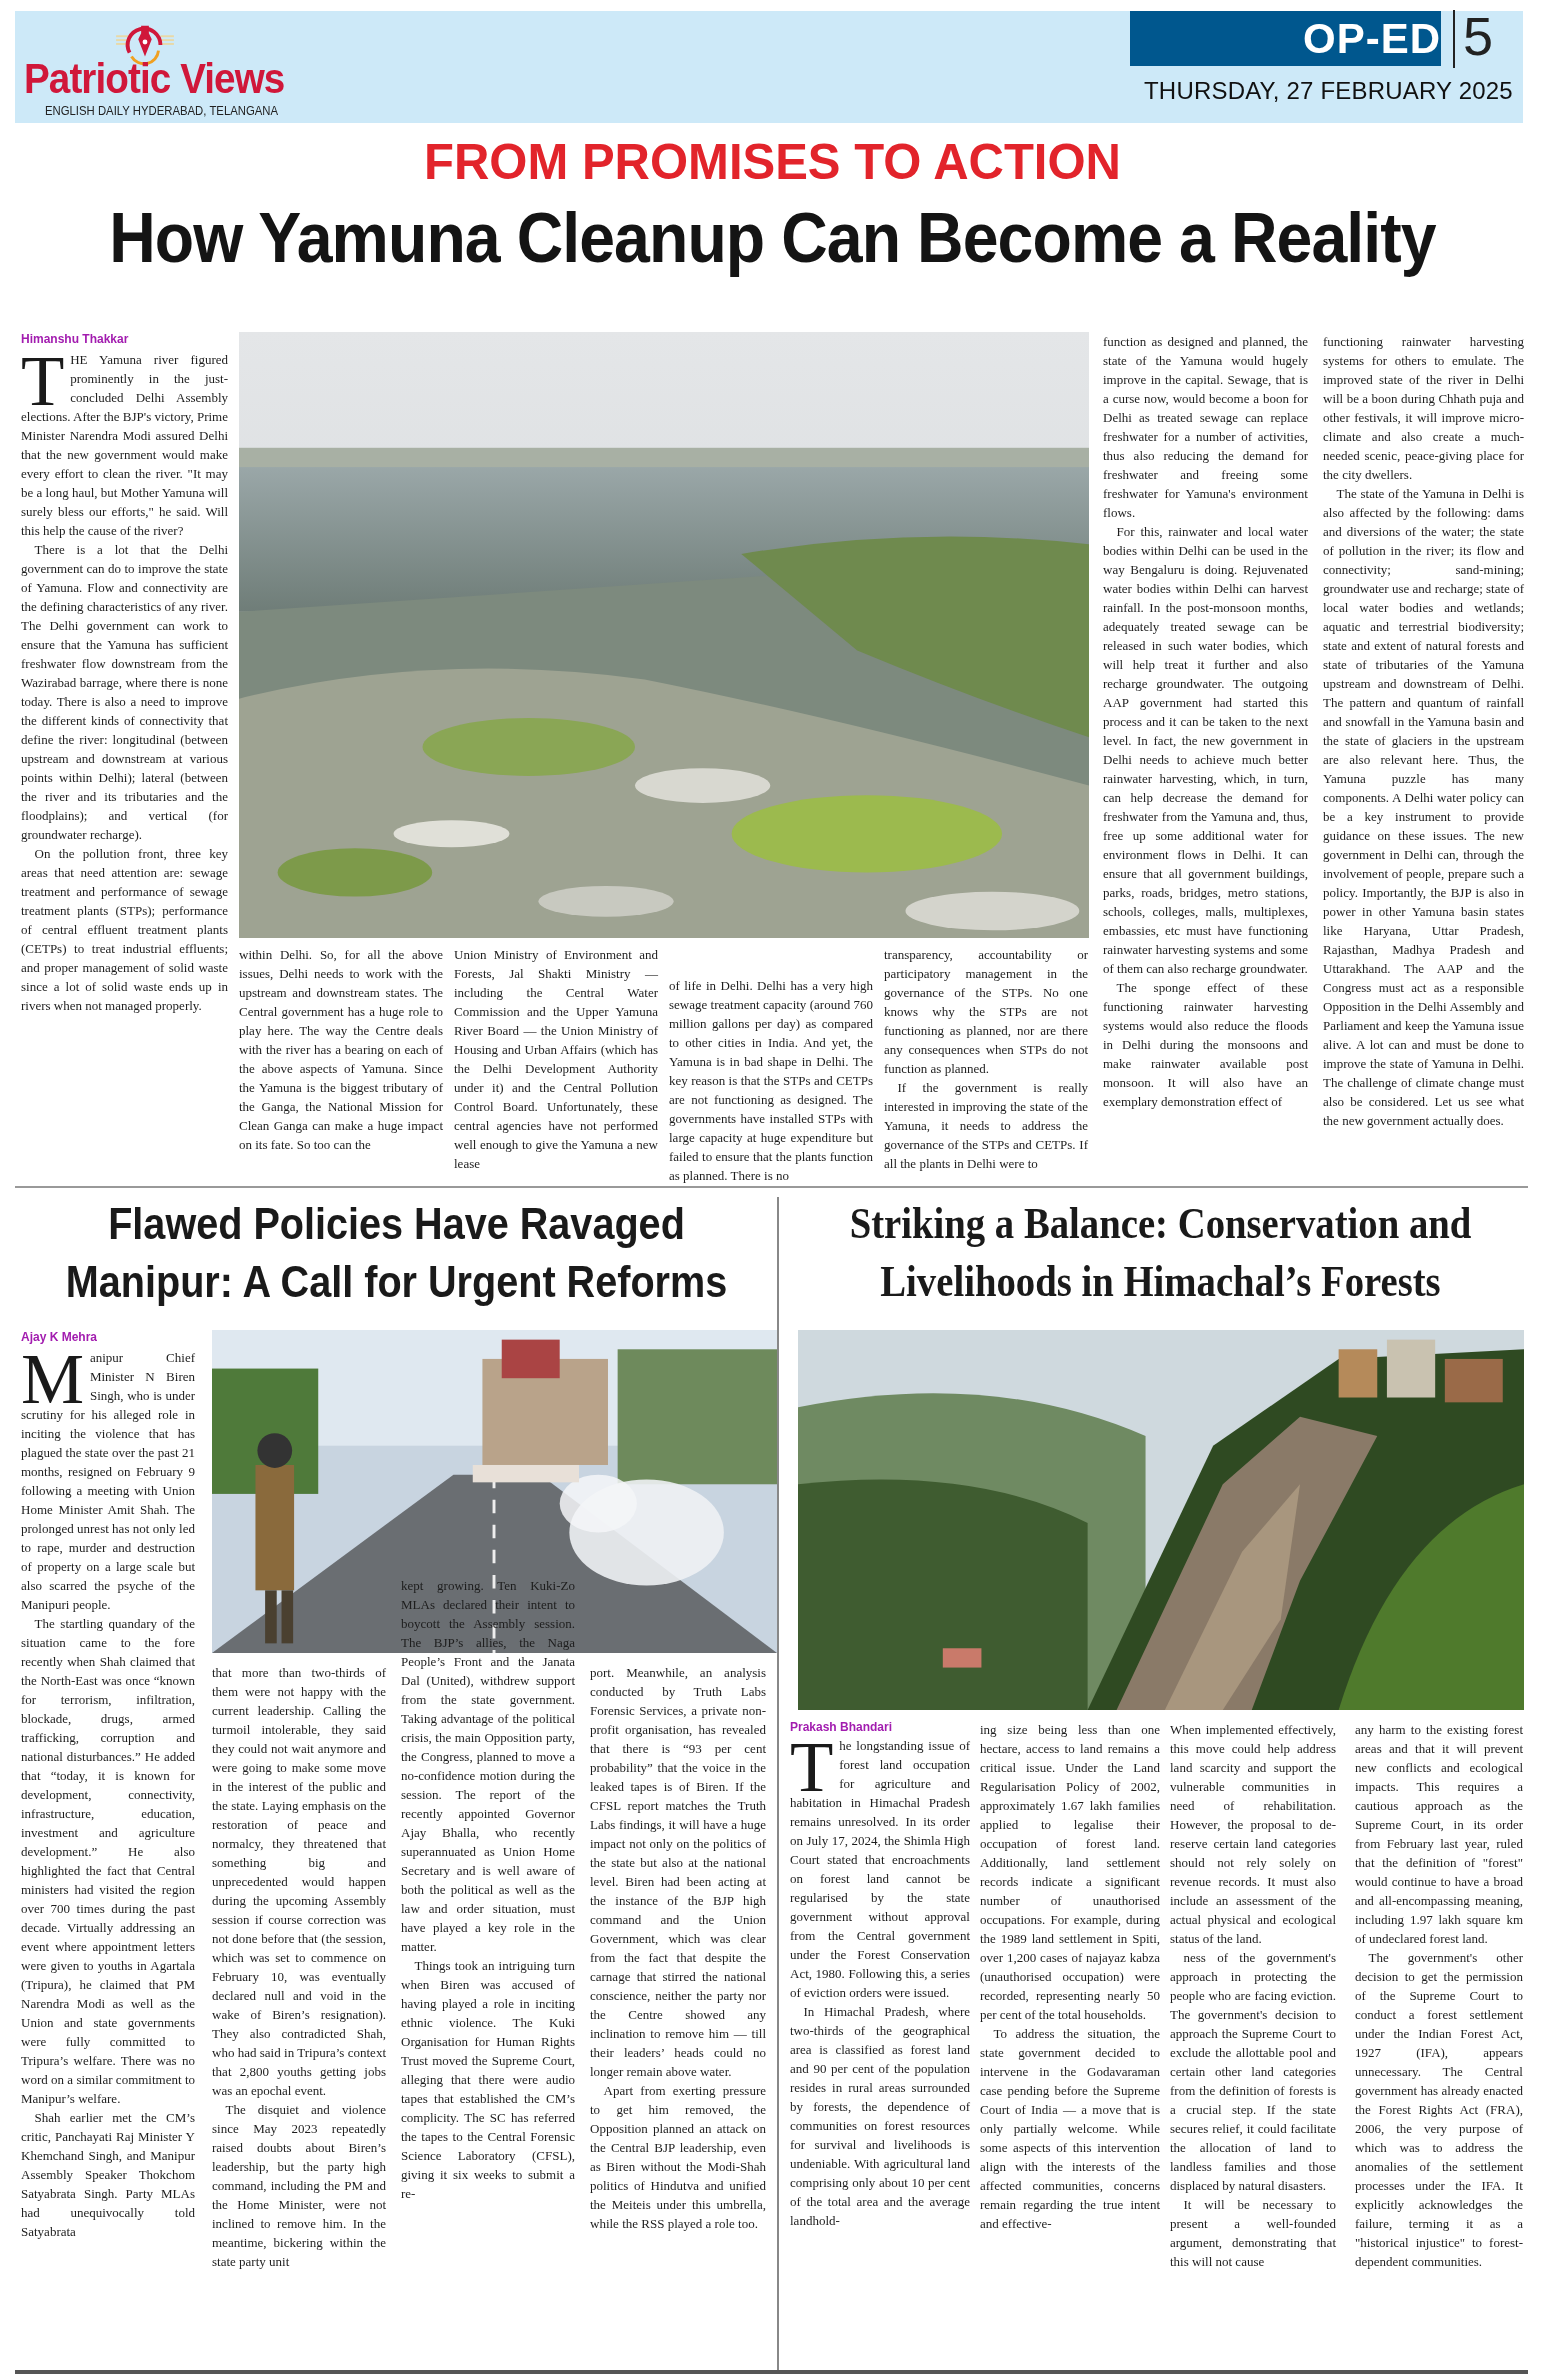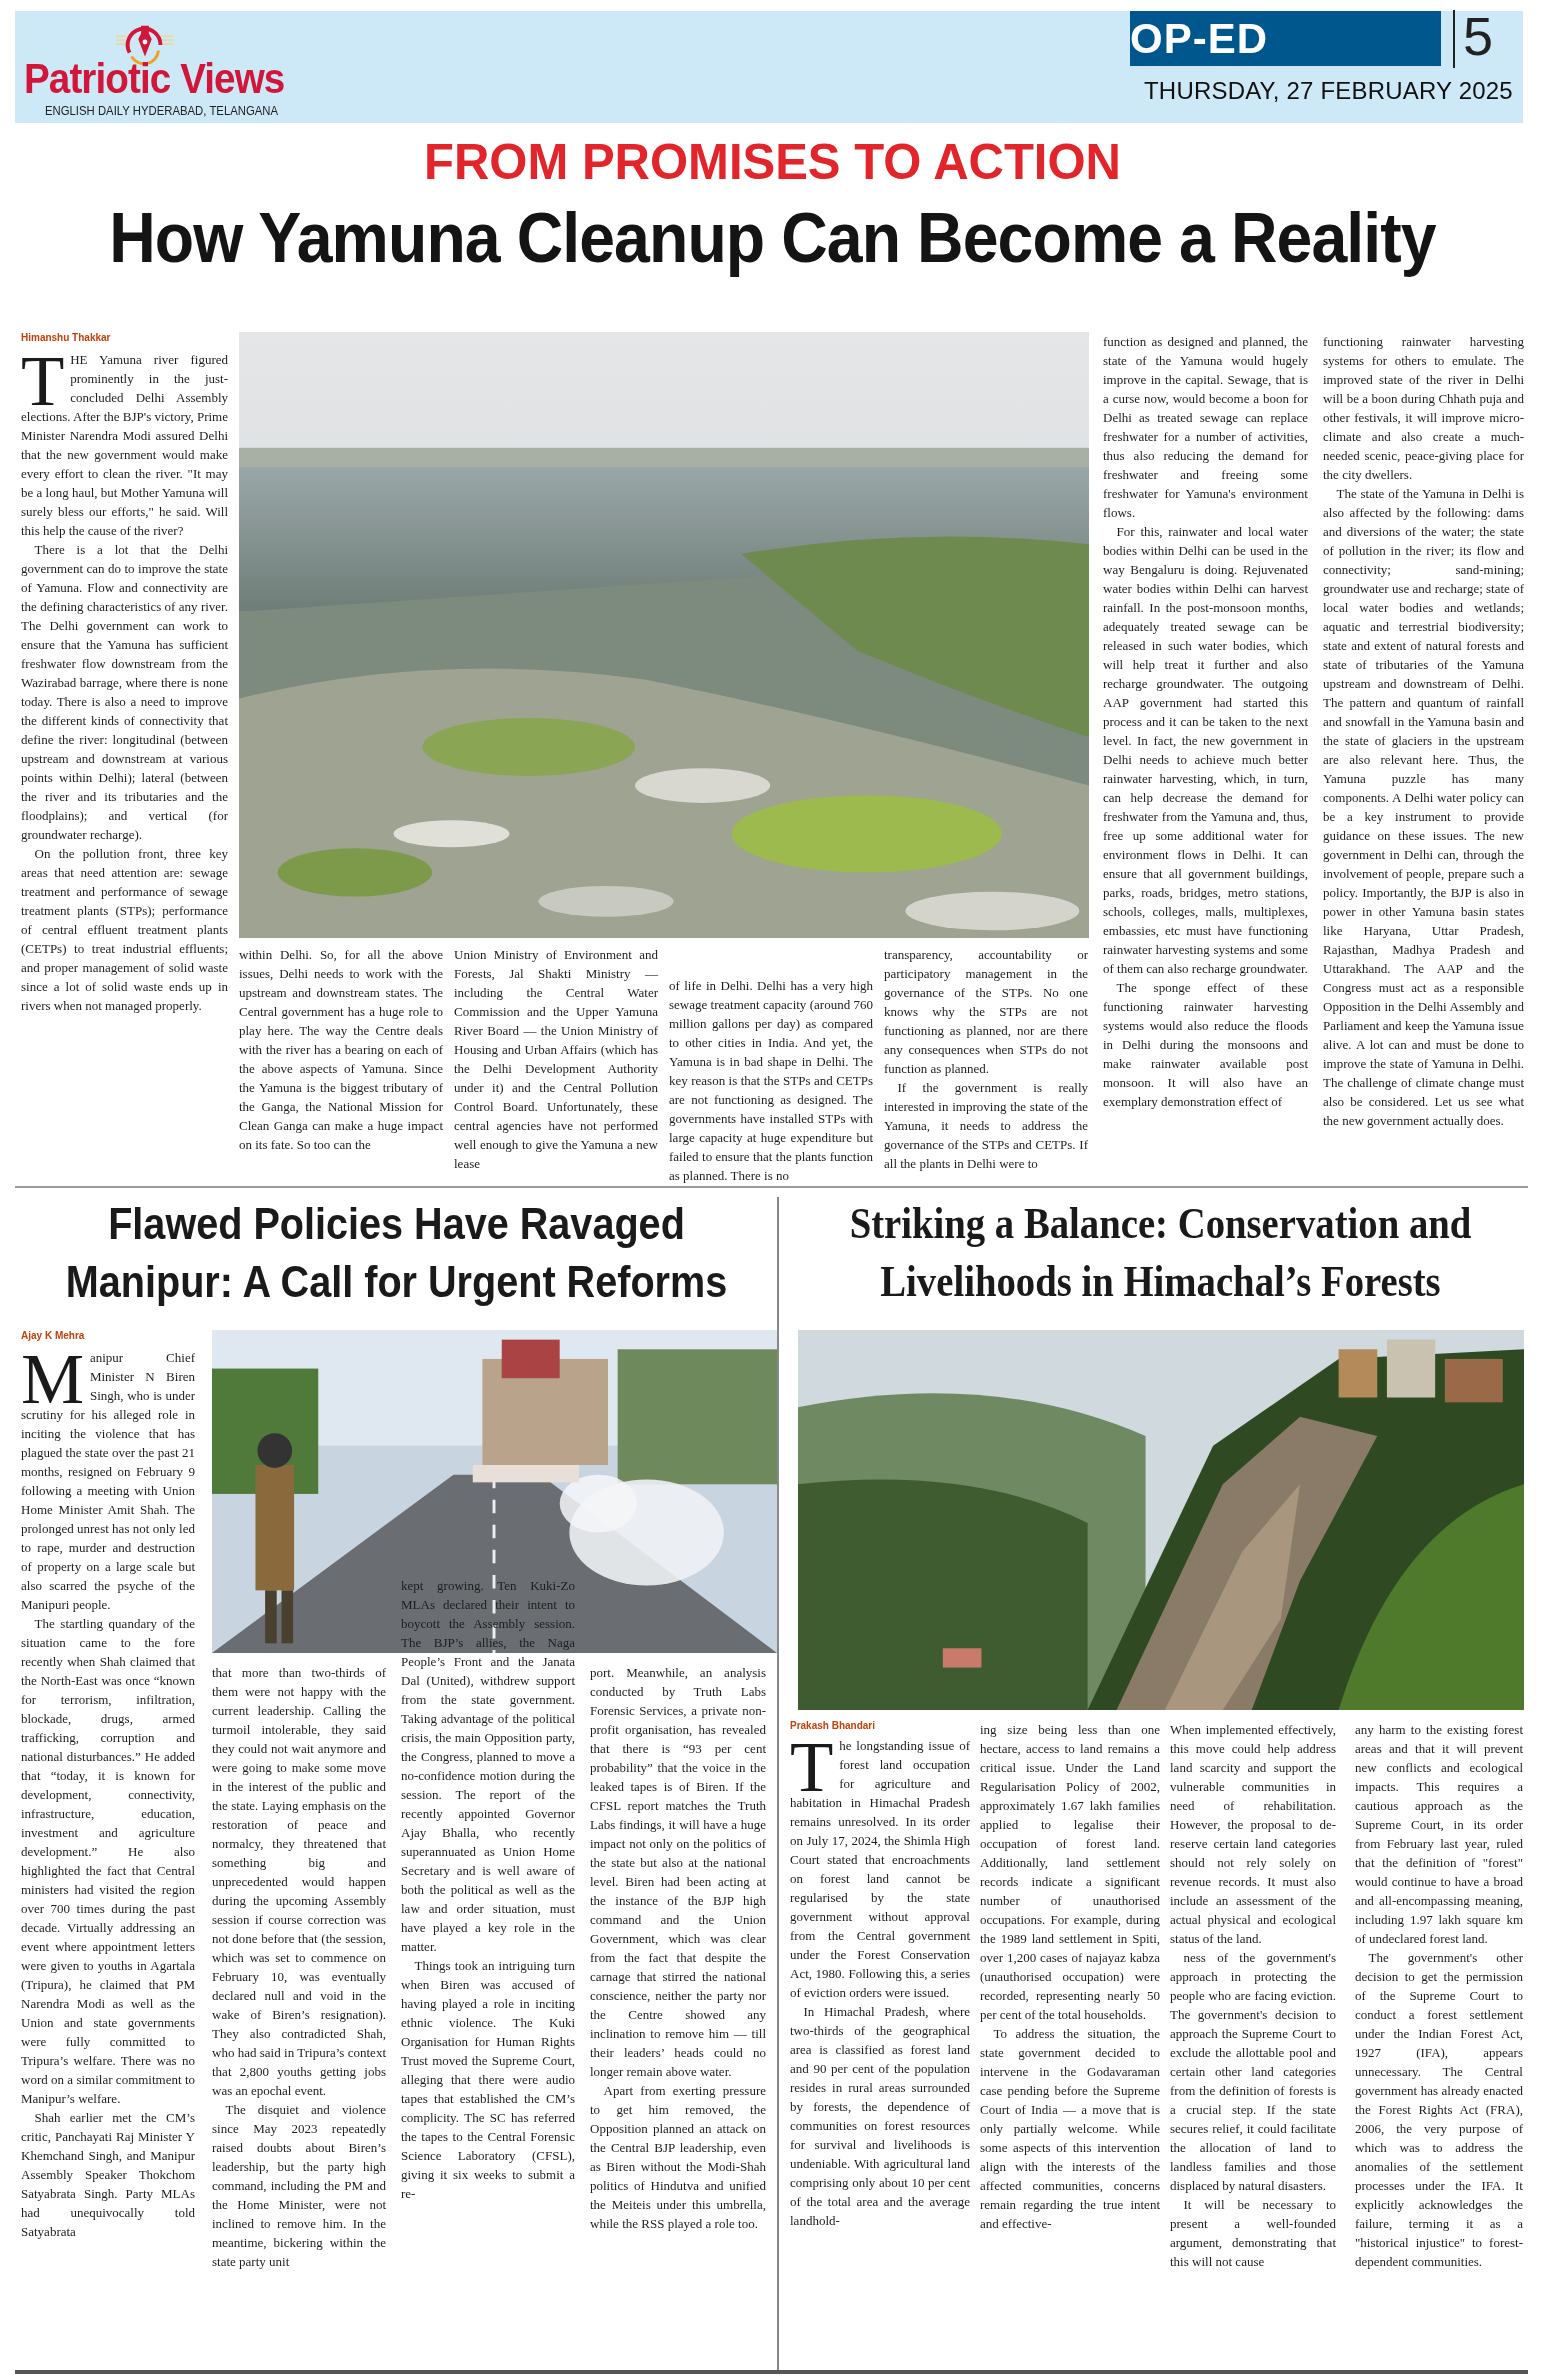--- a/index.html
+++ b/index.html
@@ -2,28 +2,28 @@
 <html><head>
 <meta charset="utf-8">
 <style>
   * { box-sizing: border-box; margin: 0; padding: 0; }
   body { width: 1545px; height: 2377px; background: #fff; font-family: "Liberation Serif", "DejaVu Serif", serif; color: #1a1a1a; overflow: hidden; position: relative; }
   .masthead { position: absolute; left: 14.5px; top: 10.6px; width: 1508px; height: 112px; background: #cde9f8; }
   .logo-wrap { position: absolute; left: 9.7px; top: 3.9px; width: 319px; height: 106px; }
   .logo-emblem { position: absolute; left: 92px; top: 1.9px; width: 58px; height: 53px; }
   .logo-text { position: absolute; left: 0; top: 41px; font-family: "Liberation Sans", sans-serif; font-weight: bold; font-size: 42px; color: #d0173a; letter-spacing: -1px; transform: scaleX(0.92); transform-origin: left; white-space: nowrap; }
   .logo-tag { position: absolute; left: 21px; top: 90px; font-family: "Liberation Sans", sans-serif; font-size: 12.6px; color: #222; white-space: nowrap; transform: scaleX(0.9); transform-origin: left; }
-  .section-box { position: absolute; left: 1130px; top: 10.6px; width: 311px; height: 55px; background: #00578e; color: #fff; font-family: "Liberation Sans", sans-serif; font-weight: bold; font-size: 42px; text-align: left; line-height: 55px; letter-spacing: 1px; }
+  .section-box { position: absolute; left: 1130px; top: 10.6px; width: 311px; height: 55px; background: #00578e; color: #fff; font-family: "Liberation Sans", sans-serif; font-weight: bold; font-size: 42px; text-align: right; line-height: 55px; letter-spacing: 1px; }
   .page-sep { position: absolute; left: 1453px; top: 9.7px; width: 1.9px; height: 58px; background: #222; }
   .page-num { position: absolute; left: 1463px; top: 0px; font-family: "Liberation Sans", sans-serif; font-size: 54px; color: #222; line-height: 73px; }
   .date-line { position: absolute; left: 1144px; top: 77px; font-family: "Liberation Sans", sans-serif; font-size: 24px; color: #111; letter-spacing: 0.2px; }
   .kicker { position: absolute; left: 0; width: 1545px; top: 133px; text-align: center; font-family: "Liberation Sans", sans-serif; font-weight: bold; font-size: 50px; color: #e2242b; transform: scaleX(0.98); }
   .main-headline { position: absolute; left: 0; width: 1545px; top: 198px; text-align: center; font-family: "Liberation Sans", sans-serif; font-weight: bold; font-size: 70px; color: #141414; letter-spacing: -1px; transform: scaleX(0.92); }
   .rule { position: absolute; height: 2.9px; background: #555; }
-  .byline { position: absolute; font-family: "Liberation Sans", sans-serif; font-weight: bold; font-size: 10px; color: #c2410c; }
+  .byline { position: absolute; font-family: "Liberation Sans", sans-serif; font-weight: bold; font-size: 12px; color: #a21caf; }
   .col { position: absolute; font-size: 13px; line-height: 19px; text-align: justify; hyphens: manual; color: #1d1d1d; }
   .col p { text-indent: 0; }
   .col p + p { text-indent: 13.5px; }
   .dropcap { float: left; font-size: 71px; line-height: 58px; margin: 1.9px 5.8px -3.9px 0; font-family: "Liberation Serif", serif; color: #1a1a1a; }
   .photo { position: absolute; overflow: hidden; }
   .sub-headline { position: absolute; font-family: "Liberation Sans", sans-serif; font-weight: bold; text-align: center; color: #1a1a1a; line-height: 58px; }
   .sub-headline.serif { font-family: "Liberation Serif", serif; }
   .vdivider { position: absolute; width: 1.9px; background: #888; }
 </style>
 </head>

